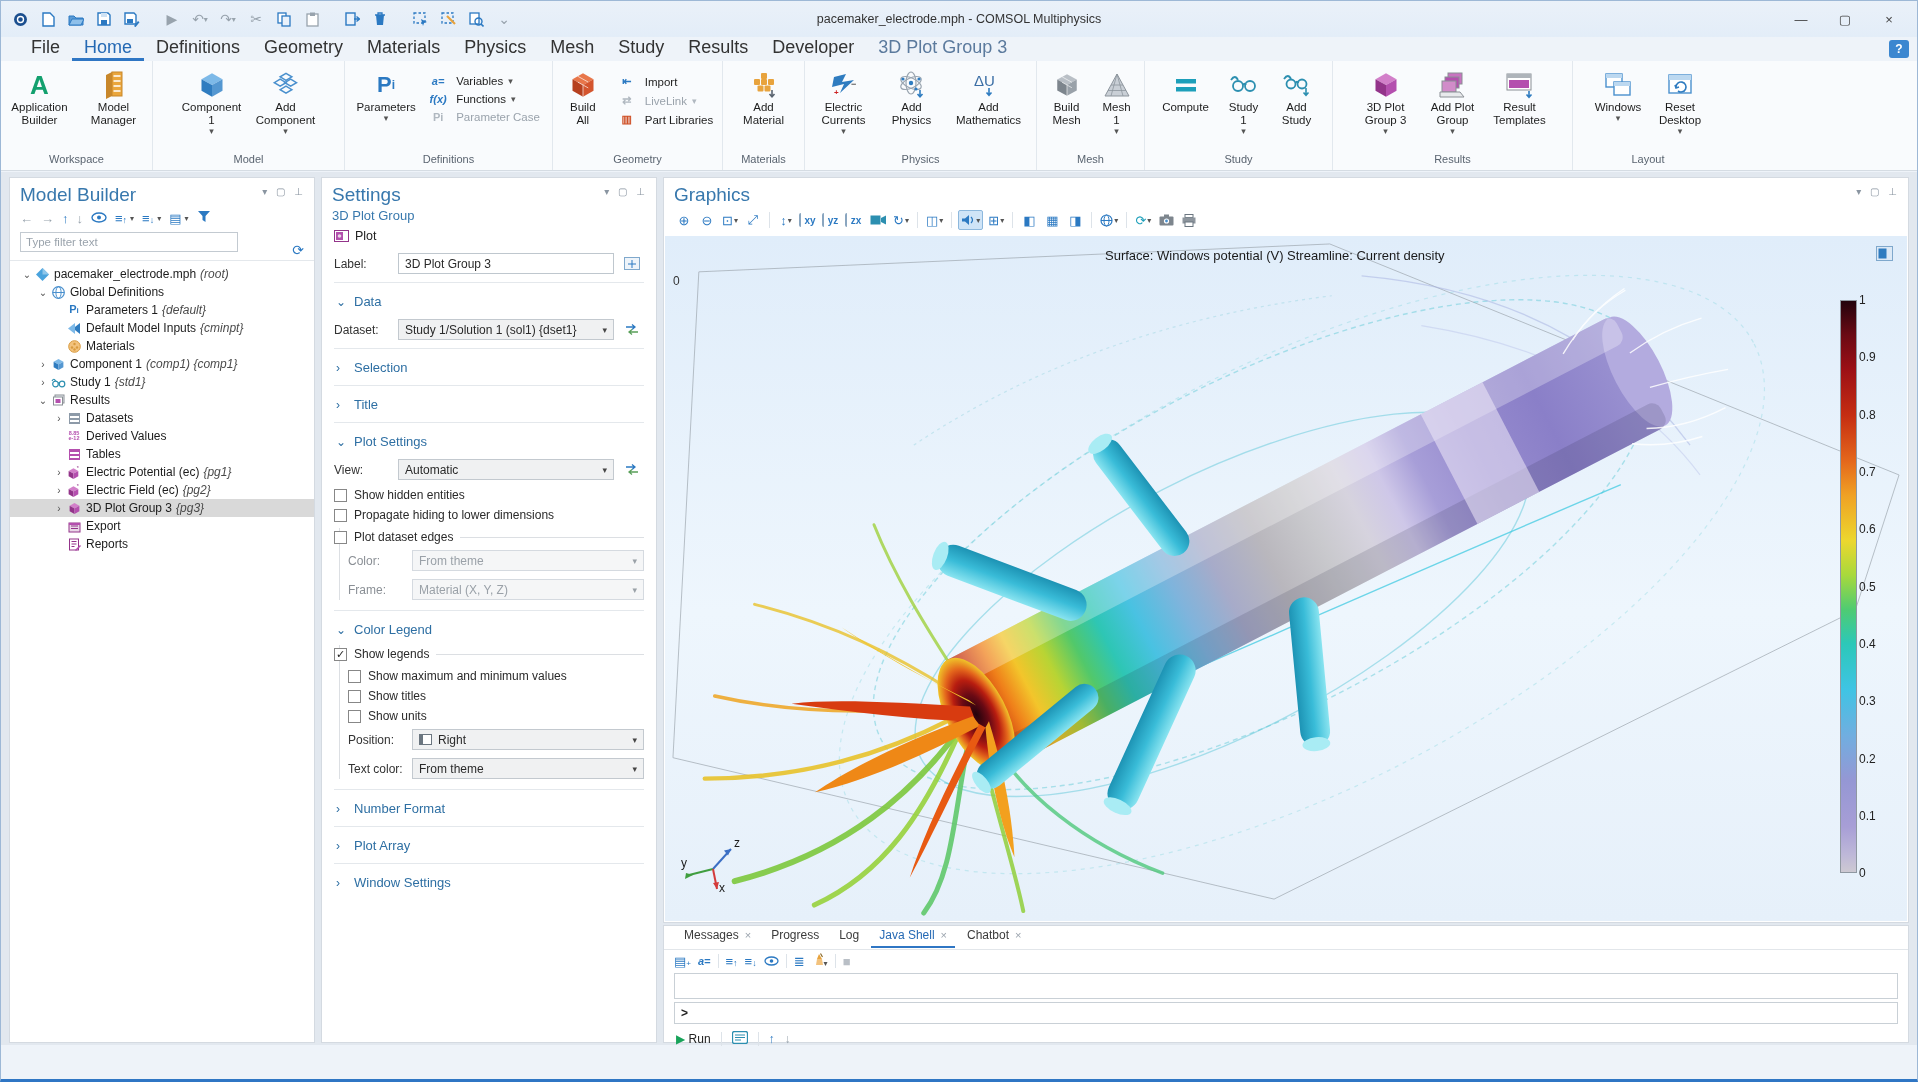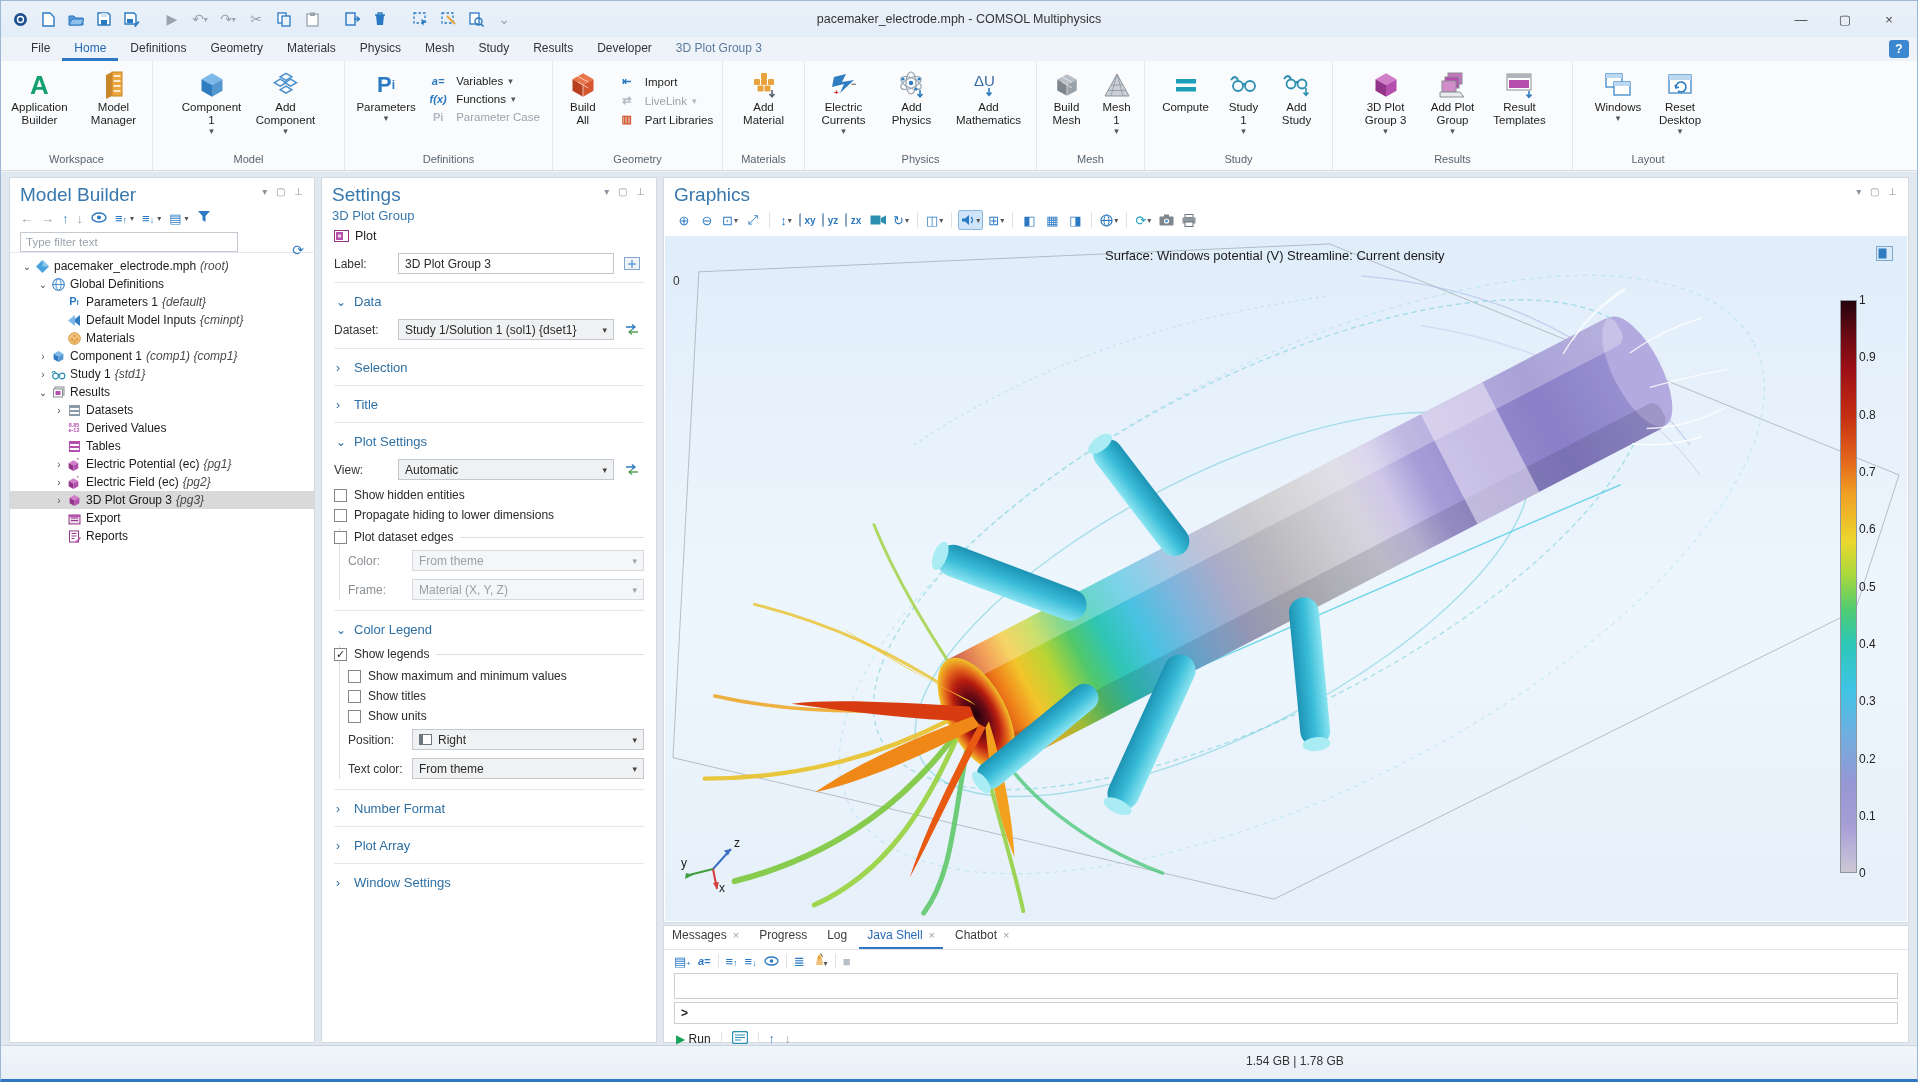--- a/index.html
+++ b/index.html
@@ -12,21 +12,21 @@
   .qbtn{width:26px;height:24px;display:flex;align-items:center;justify-content:center;border-radius:3px;color:#2b79c2;font-size:14px;}
   .qbtn.gray{color:#98a3ad;}
   .qbtn svg{display:block;}
   .qsep{width:10px;}
   .title-text{position:absolute;left:50%;transform:translateX(-50%);font-size:12.5px;color:#333;white-space:nowrap;text-align:center;}
   .winbtns{margin-left:auto;display:flex;}
   .wbtn{width:44px;height:28px;display:flex;align-items:center;justify-content:center;color:#444;font-size:13px;}
 
   
   .menubar{position:absolute;left:0;top:36px;right:0;height:24px;display:flex;align-items:stretch;padding-left:18px;background:#eef3f9;}
-  .mitem{padding:0 12px;font-size:12px;color:#333;display:flex;align-items:center;border-bottom:3px solid transparent;}
+  .mitem{padding:0 12px;font-size:18px;color:#333;display:flex;align-items:center;border-bottom:3px solid transparent;}
   .mitem.active{color:#2569b4;border-bottom-color:#2f76c4;}
   .mitem.context{color:#5b7a9d;}
   .helpbtn{margin-left:auto;margin-right:8px;width:20px;height:18px;align-self:center;background:#3c87d0;color:#fff;border-radius:3px;font-size:12px;font-weight:bold;display:flex;align-items:center;justify-content:center;}
 
   
   .ribbon{position:absolute;left:0;top:60px;right:0;height:110px;background:#f9fbfd;border-bottom:1px solid #d5dce3;display:flex;}
   .rgroup{position:relative;border-right:1px solid #e2e8ee;display:flex;flex-direction:column;flex:0 0 auto;}
   .rg-items{flex:1;display:flex;align-items:flex-start;justify-content:center;gap:2px;padding-top:6px;}
   .rg-label{height:20px;font-size:11px;color:#5a6470;text-align:center;line-height:18px;}
   .bigbtn{width:72px;display:flex;flex-direction:column;align-items:center;padding-top:2px;border-radius:3px;}
@@ -47,21 +47,21 @@
   .main{position:absolute;left:0;top:171px;right:0;bottom:34px;background:#e2e8ef;}
   .panel{position:absolute;background:#fff;border:1px solid #d4dae1;}
   .ptitle{font-size:19px;color:#3878ad;padding:6px 16px 2px 10px;}
   .psub{font-size:13px;color:#3878ad;padding:0 0 4px 10px;}
   .pctrl{position:absolute;top:8px;right:8px;color:#8a95a1;font-size:10px;letter-spacing:3px;}
 
   
   .mb-tools{display:flex;align-items:center;gap:8px;padding:2px 8px 4px 10px;font-size:13px;color:#2b79c2;}
   .mb-tools .g{color:#98a3ad;}
   .mb-tools .da{font-size:8px;color:#555;margin-left:-5px;}
-  .filter{margin:2px 8px 0 10px;height:20px;border:1px solid #c3cad1;display:flex;align-items:center;padding:0 5px;font-size:11.5px;color:#9aa3ac;background:#fff;width:218px;}
+  .filter{margin:2px 8px 8px 10px;height:20px;border:1px solid #c3cad1;display:flex;align-items:center;padding:0 5px;font-size:11.5px;color:#9aa3ac;background:#fff;width:218px;}
   .tree{font-size:12px;color:#1c1c1c;border-top:1px solid #e4e8ec;padding-top:4px;}
   .trow{display:flex;align-items:center;height:18px;white-space:nowrap;}
   .trow .ex{width:14px;text-align:center;color:#555;font-size:10px;flex:0 0 auto;}
   .trow .ticon{width:16px;height:14px;display:flex;align-items:center;justify-content:center;margin-right:4px;flex:0 0 auto;}
   .trow .sfx{font-style:italic;color:#4a4a4a;margin-left:4px;}
   .trow.sel{background:#d9d9d9;}
   .i-box{width:11px;height:11px;display:inline-block;}
   .i-grid-m{background:repeating-linear-gradient(#b44fae 0 2px,#fff 2px 4px),repeating-linear-gradient(90deg,#b44fae 0 2px,#fff 2px 4px);border:1px solid #b44fae;}
   .i-grid-g{background:repeating-linear-gradient(#8d9aa8 0 2px,#fff 2px 4px),repeating-linear-gradient(90deg,#8d9aa8 0 2px,#fff 2px 4px);border:1px solid #8d9aa8;}
   .txticon{font-size:9px;font-weight:bold;color:#2b79c2;line-height:9px;}
@@ -98,21 +98,21 @@
   .anno{position:absolute;top:12px;left:440px;font-size:13px;color:#1a1a1a;}
   .origin0{position:absolute;top:38px;left:8px;font-size:12px;color:#333;}
   .ctxicon{position:absolute;top:10px;right:14px;}
   .colorbar{position:absolute;right:50px;top:64px;width:17px;height:573px;border:1px solid #8f98a1;
     background:linear-gradient(#23030c 0%,#6b0a14 6%,#9c1016 12%,#c52d12 20%,#e4671c 28%,#f0a124 34%,#ecd72e 42%,#a8d93c 48%,#4fcb72 54%,#2cc8b8 60%,#3fc4e4 68%,#70aee0 76%,#9597d4 84%,#a79ed6 92%,#beb8d8 97%,#cdc9d2 100%);}
   .cbticks{position:absolute;right:22px;top:57px;width:26px;height:587px;font-size:12px;color:#222;}
   .cbticks span{position:absolute;left:0;}
   .triad{position:absolute;left:14px;bottom:28px;}
 
   
-  .btabs{display:flex;align-items:center;height:24px;gap:4px;border-bottom:1px solid #e2e6ea;}
+  .btabs{display:flex;align-items:flex-start;height:24px;padding-left:12px;gap:4px;border-bottom:1px solid #e2e6ea;}
   .btab{display:flex;align-items:center;gap:6px;padding:0 8px 3px 8px;font-size:12px;color:#3b3b3b;border-bottom:2px solid transparent;height:22px;}
   .btab.active{color:#2569b4;border-bottom-color:#2f76c4;}
   .btab .x{color:#9aa3ad;font-size:11px;}
   .bp-tools{display:flex;align-items:center;gap:7px;padding:3px 10px;font-size:13px;color:#2b79c2;}
   .bp-tools .sep{width:1px;height:14px;background:#dde3e9;}
   .bp-box{margin:1px 10px;border:1px solid #c9d0d6;background:#fff;height:26px;}
   .bp-prompt{margin:3px 10px;border:1px solid #c9d0d6;background:#fff;height:22px;display:flex;align-items:center;padding:0 6px;font-size:12px;font-weight:bold;color:#222;}
   .bp-run{display:flex;align-items:center;gap:10px;padding:4px 12px;font-size:12px;color:#222;}
   .bp-run .sep{width:1px;height:14px;background:#dde3e9;}
 
@@ -1217,16 +1217,13 @@
                 <path d="M3 4 h10 M3 6.5 h10 M3 9 h6" stroke="#2c8fb0"></path>
               </svg></span>
           <span class="sep"></span>
           <span style="color:#2b79c2">↑</span>
           <span style="color:#98a3ad">↓</span>
         </div>
       </div>
     </div>
   </div>
 
-  <div class="statusbar">
-    <span class="mem">1.54 GB | 1.78 GB</span>
-  </div>
 </div>
 
 </body></html>

